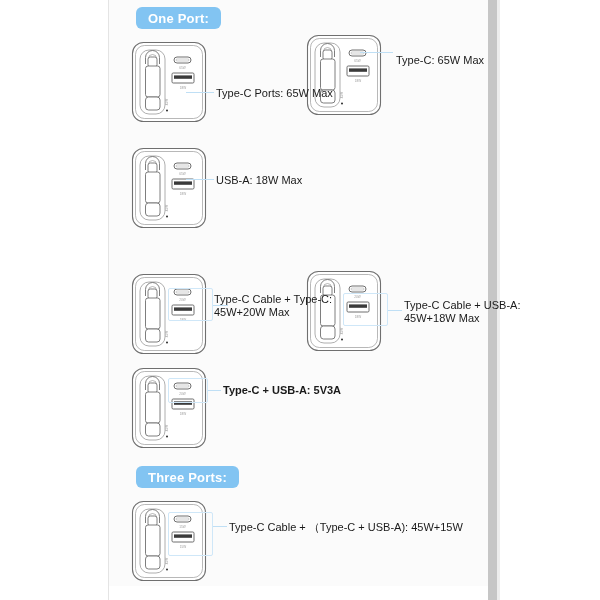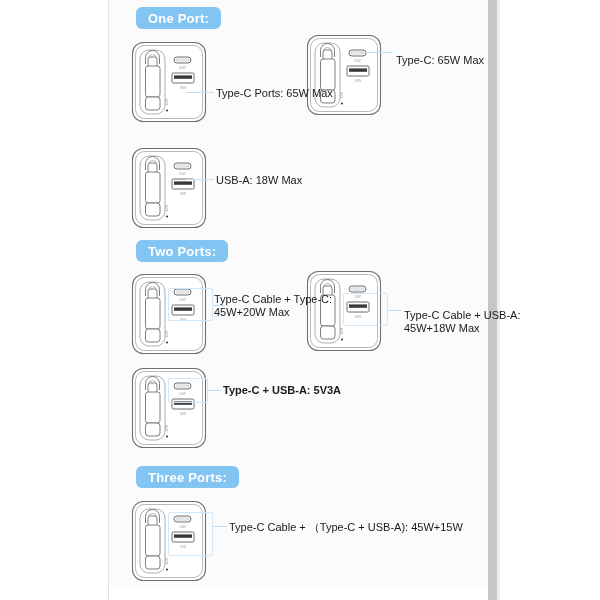--- a/index.html
+++ b/index.html
@@ -220,21 +220,20 @@
     <rect x="44" y="35.4" width="18" height="3.4" fill="#3a3a3a"></rect>
     <text x="53" y="49" font-family="Liberation Sans, sans-serif" font-size="3.1" fill="#9a9a9a" text-anchor="middle">18W</text>
 
     <text x="38" y="62" font-family="Liberation Sans, sans-serif" font-size="3.1" fill="#9a9a9a" text-anchor="middle" transform="rotate(-90 38 62)">45W</text>
 
     <circle cx="37" cy="70.5" r="1" fill="#2b2b2b"></circle>
   </svg></div>
   <div class="leader h" style="left:186px; top:179px; width:28px;"></div>
   <div class="callout" style="left:216px; top:174px;text-align:right;">USB-A: 18W Max</div>
 
-  <div class="pill" style="left:136px; top:240px;">Two Ports:</div>
 
   <div class="charger" id="chg-2-1" style="left:130px; top:272px;">
   <svg width="78" height="84" viewBox="0 0 78 84" xmlns="http://www.w3.org/2000/svg">
 
     <rect x="2.5" y="2.5" width="73" height="79" rx="11" ry="11" fill="#ffffff" stroke="#6f6f6f" stroke-width="1.1"></rect>
     <rect x="5.5" y="5.5" width="67" height="73" rx="9" ry="9" fill="none" stroke="#9a9a9a" stroke-width=".7"></rect>
 
     <rect x="10" y="10" width="25" height="64" rx="9" ry="9" fill="none" stroke="#9a9a9a" stroke-width=".8"></rect>
 
     <path d="M15.5 24 V17.5 a7 7 0 0 1 14 0 V24" fill="none" stroke="#6f6f6f" stroke-width=".9"></path>
@@ -287,21 +286,21 @@
     <rect x="42" y="33" width="22" height="10" rx="1.2" ry="1.2" fill="#ffffff" stroke="#6f6f6f" stroke-width="1"></rect>
     <rect x="44" y="35.4" width="18" height="3.4" fill="#3a3a3a"></rect>
     <text x="53" y="49" font-family="Liberation Sans, sans-serif" font-size="3.1" fill="#9a9a9a" text-anchor="middle">18W</text>
 
     <text x="38" y="62" font-family="Liberation Sans, sans-serif" font-size="3.1" fill="#9a9a9a" text-anchor="middle" transform="rotate(-90 38 62)">45W</text>
 
     <circle cx="37" cy="70.5" r="1" fill="#2b2b2b"></circle>
   </svg></div>
   <div class="bracket" style="left:343px; top:293px; width:45px; height:33px; border-radius:2px;"></div>
   <div class="leader h" style="left:388px; top:310px; width:14px;"></div>
-  <div class="callout" style="left:404px; top:309px;">Type-C Cable + USB-A:
+  <div class="callout" style="left:404px; top:299px;">Type-C Cable + USB-A:
 45W+18W Max</div>
 
   <div class="charger" id="chg-2-3" style="left:130px; top:366px;">
   <svg width="78" height="84" viewBox="0 0 78 84" xmlns="http://www.w3.org/2000/svg">
 
     <rect x="2.5" y="2.5" width="73" height="79" rx="11" ry="11" fill="#ffffff" stroke="#6f6f6f" stroke-width="1.1"></rect>
     <rect x="5.5" y="5.5" width="67" height="73" rx="9" ry="9" fill="none" stroke="#9a9a9a" stroke-width=".7"></rect>
 
     <rect x="10" y="10" width="25" height="64" rx="9" ry="9" fill="none" stroke="#9a9a9a" stroke-width=".8"></rect>
 

